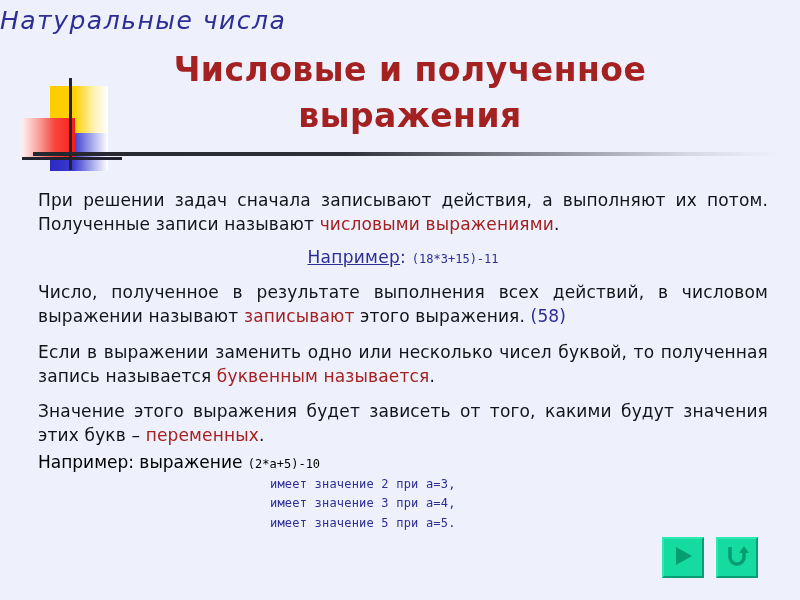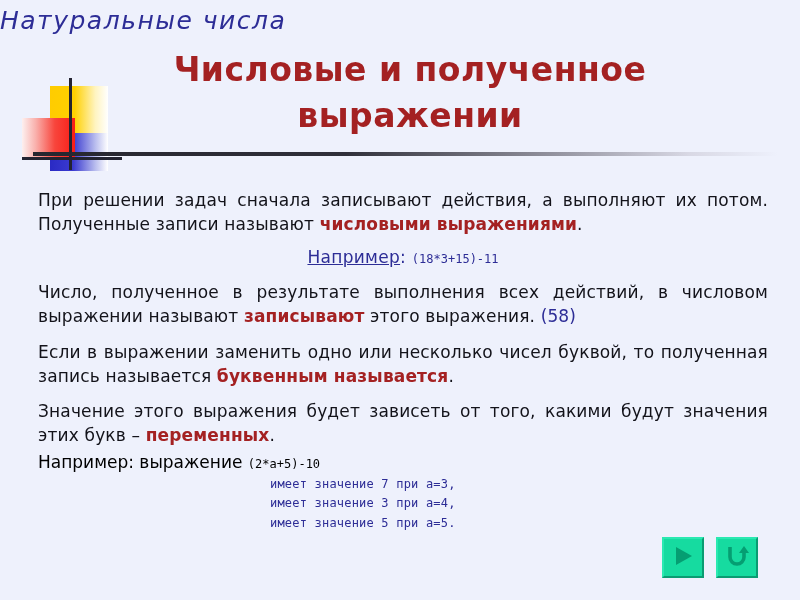--- a/index.html
+++ b/index.html
@@ -114,21 +114,21 @@
     margin: 0 0 11px 0;
     line-height: 1.42;
     text-align: justify;
     letter-spacing: 0.15px;
   }
   p.para.tight {
     margin-bottom: 5px;
   }
   .emph {
     color: #a42122;
-    font-weight: bold;
+    font-weight: normal;
   }
   .blue {
     color: #2d2d96;
   }
 
   
   .example {
     margin: 0 0 13px 0;
     text-align: center;
     color: #2d2d96;
@@ -193,42 +193,42 @@
   <div class="sq sq-yellow"></div>
   <div class="sq sq-blue"></div>
   <div class="sq sq-red"></div>
   <div class="axis-v"></div>
   <div class="axis-h"></div>
 </div>
 
 <div class="subtitle">Натуральные числа</div>
 <div class="maintitle">
   <span>Числовые  и  полученное</span><br>
-  <span>выражении</span>
+  <span>выражения</span>
 </div>
 
 <div class="rule"></div>
 
 <div class="body">
 
   <p class="para"><span>При решении задач сначала записывают действия, а выполняют их потом. Полученные записи называют </span><span class="emph">числовыми выражениями</span><span>.</span></p>
 
   <p class="example"><span class="lbl">Например</span><span>: </span><span class="mono">(18*3+15)-11</span></p>
 
   <p class="para"><span>Число, полученное в результате выполнения всех действий, в числовом выражении называют </span><span class="emph">записывают</span><span> этого выражения. </span><span class="blue">(58)</span></p>
 
   <p class="para"><span>Если в выражении заменить одно или несколько чисел буквой, то полученная запись называется </span><span class="emph">буквенным называется</span><span>.</span></p>
 
 
   <p class="para tight"><span>Значение этого выражения будет зависеть от того, какими будут значения этих букв – </span><span class="emph">переменных</span><span>.</span></p>
 
   <p class="example-left"><span class="lbl">Например</span><span>: выражение </span><span class="mono">(2*а+5)-10</span></p>
 
   <div class="values">
-    <div class="mono">имеет значение 7 при а=3,</div>
+    <div class="mono">имеет значение 2 при а=3,</div>
     <div class="mono">имеет значение 3 при а=4,</div>
     <div class="mono">имеет значение 5 при а=5.</div>
   </div>
 
 </div>
 
 <div class="navbtns">
   <div class="navbtn navbtn-next">
     <span>
       <svg width="24" height="24" viewBox="0 0 24 24">

